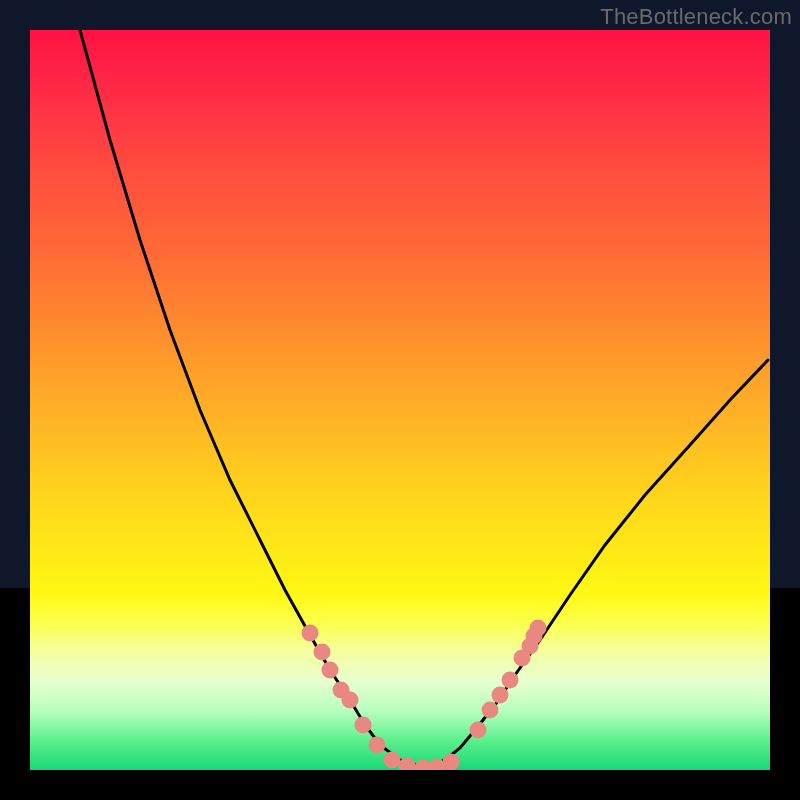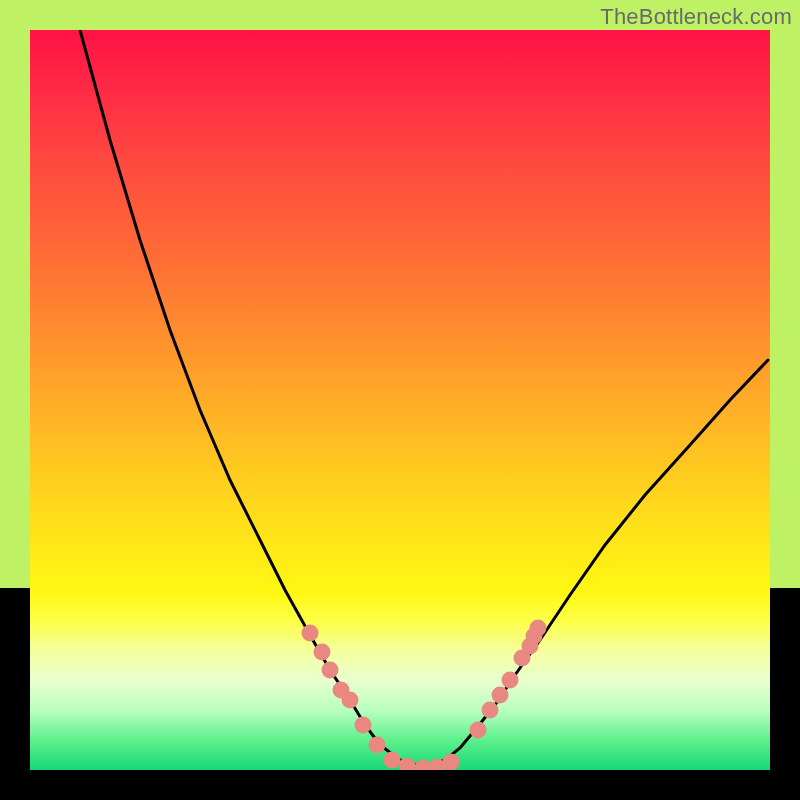--- a/index.html
+++ b/index.html
@@ -8,21 +8,21 @@
     width: 800px;
     height: 800px;
     background: #000;
     overflow: hidden;
     font-family: Arial, Helvetica, sans-serif;
   }
   .frame {
     position: relative;
     width: 800px;
     height: 588px;
-    background: #bef264;
+    background: #0f172a;
   }
   .plot {
     position: absolute;
     left: 30px;
     top: 30px;
     width: 740px;
     height: 740px;
     background: linear-gradient(
       to bottom,
       #ff1244 0%,

